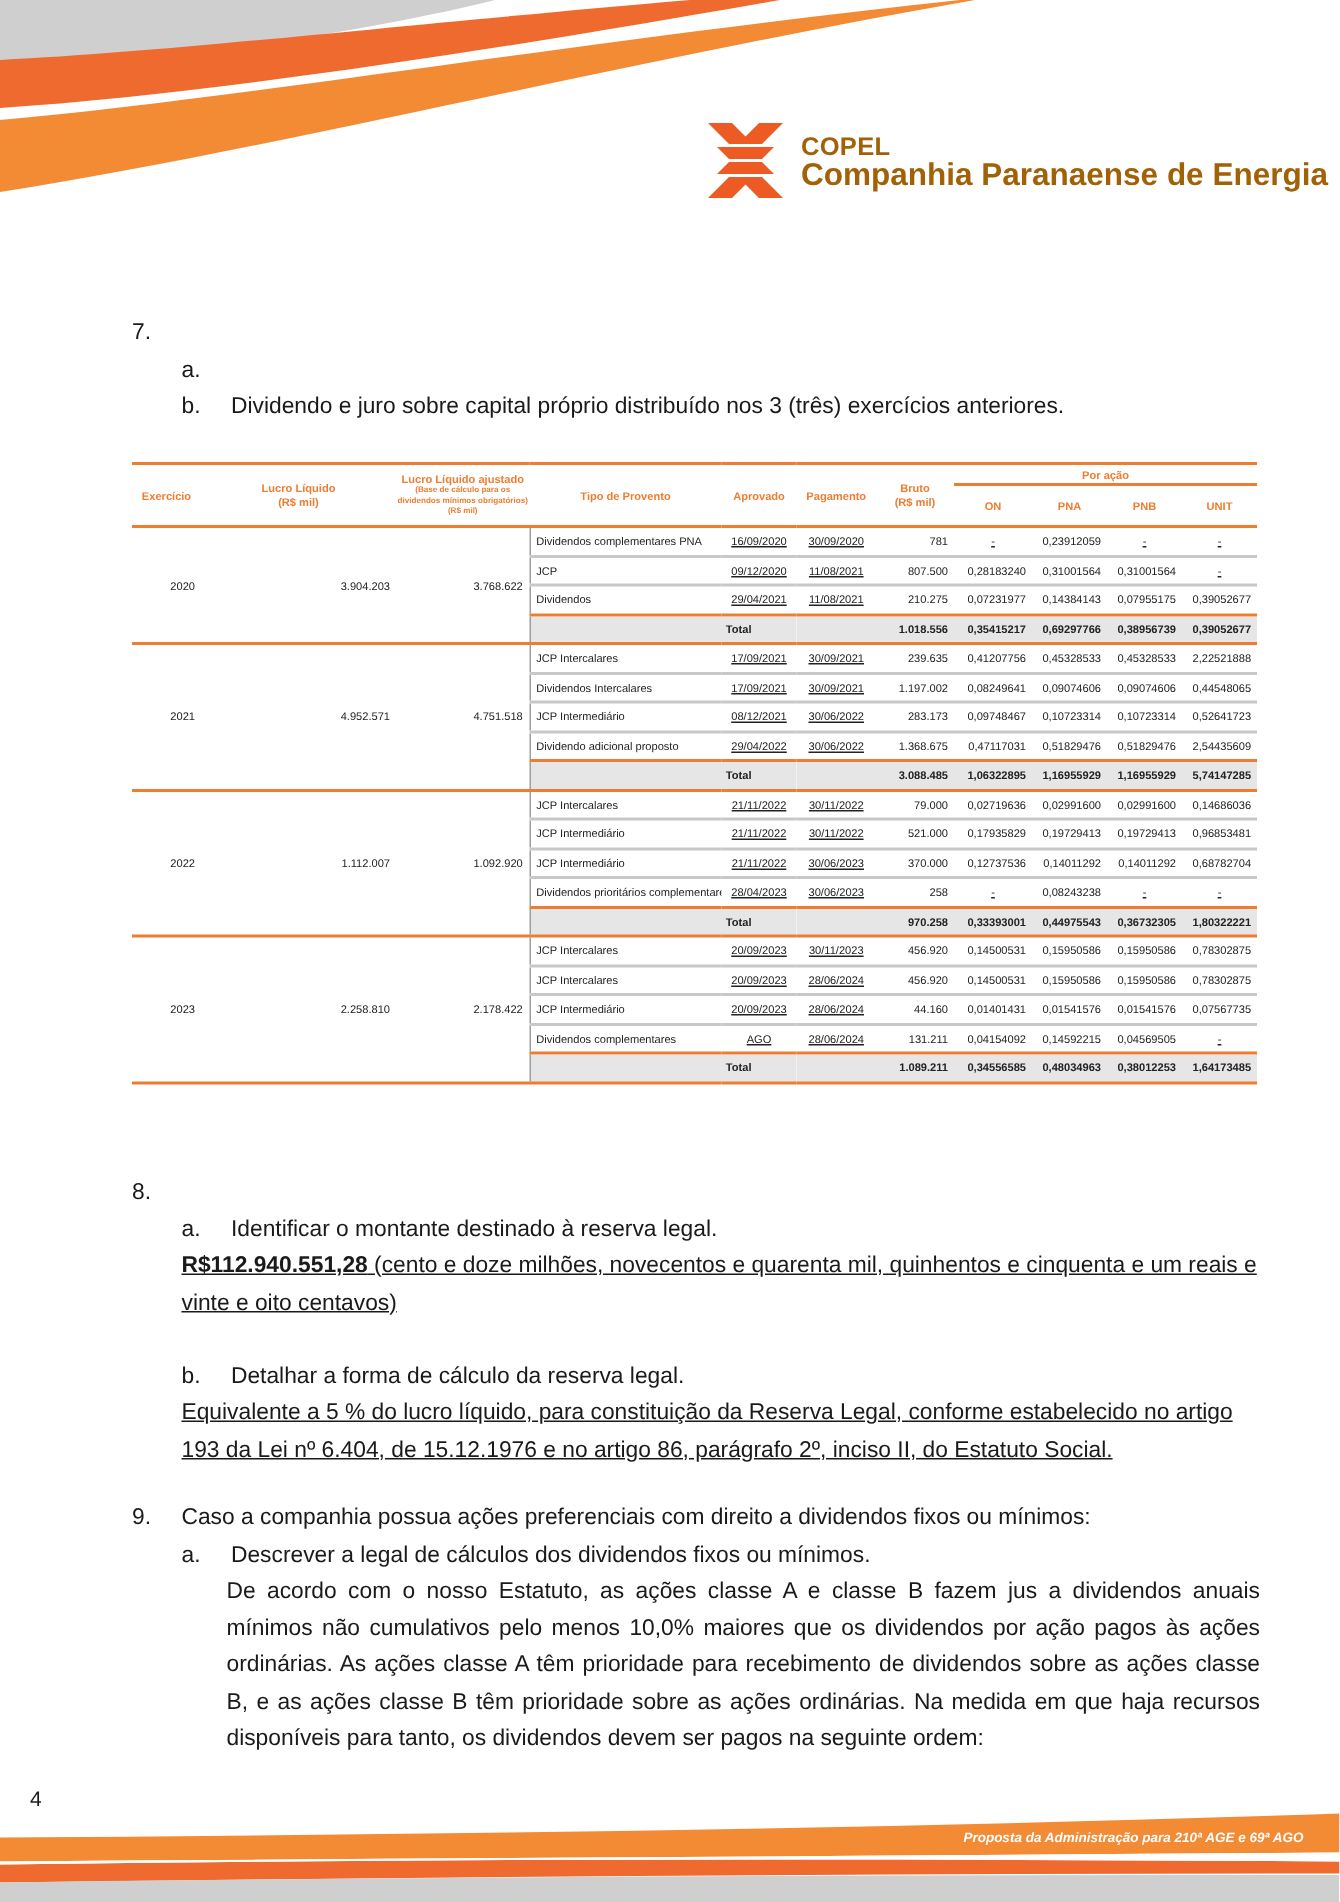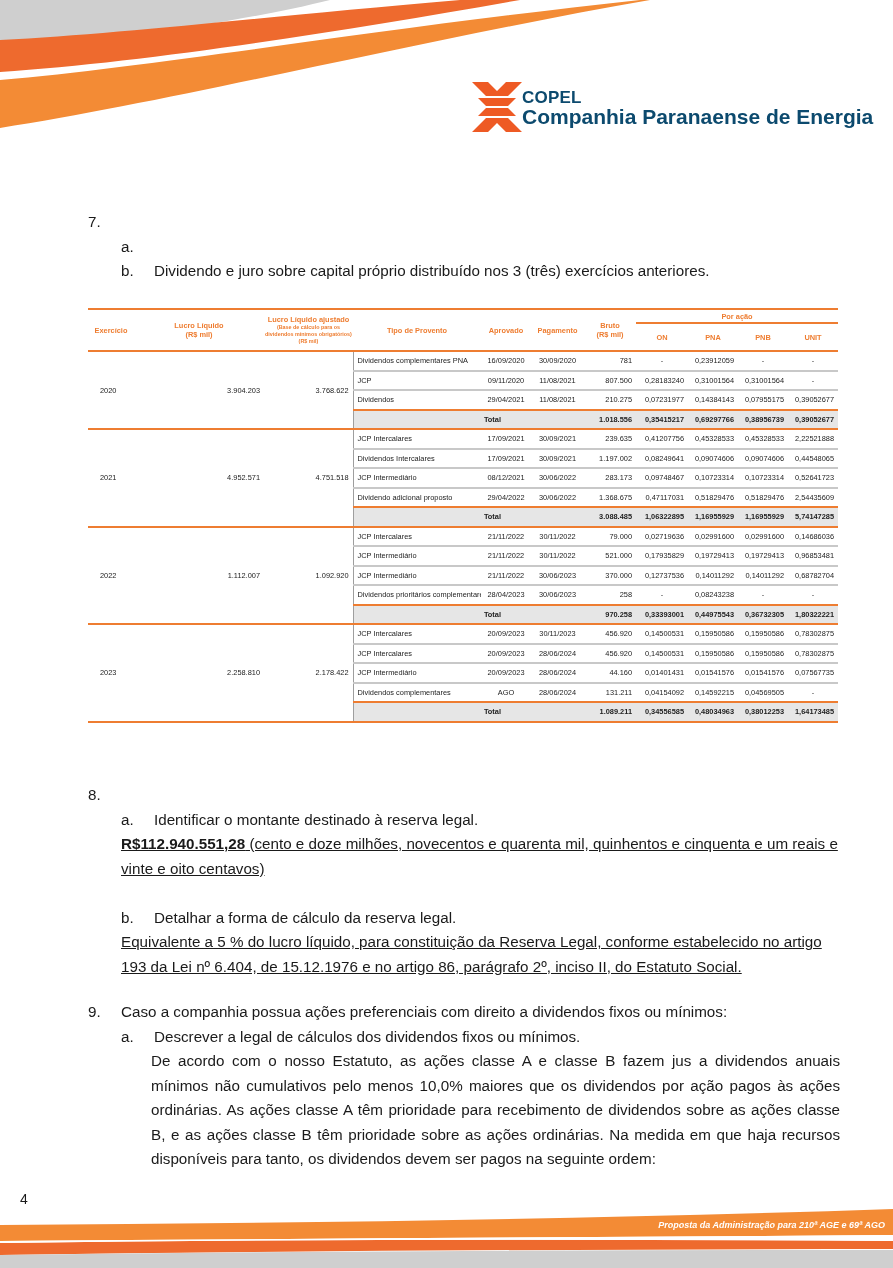--- a/index.html
+++ b/index.html
@@ -4,21 +4,21 @@
   <style>
     * { box-sizing: border-box; margin: 0; padding: 0; }
     html, body { width: 893px; height: 1268px; background: #ffffff; overflow: hidden; }
     body { position: relative; font-family: "Liberation Sans", sans-serif; color: #1a1a1a; }
 
     .header-swoosh { position: absolute; left: 0; top: 0; width: 893px; height: 140px; }
     .footer-swoosh { position: absolute; left: 0; top: 1205px; width: 893px; height: 63px; }
 
     .logo { position: absolute; left: 472px; top: 82px; display: flex; align-items: center; }
     .logo-mark { width: 50px; height: 50px; }
-    .logo-text { margin-left: 0; color: #0c4a6e; font-family: "Liberation Sans", sans-serif; line-height: 19px; }
+    .logo-text { margin-left: 12px; color: #a16207; font-family: "Liberation Sans", sans-serif; line-height: 19px; }
     .logo-text .l1 { font-size: 17px; font-weight: bold; letter-spacing: 0.2px; }
     .logo-text .l2 { font-size: 21px; font-weight: bold; }
 
     .section { position: absolute; left: 88px; width: 752px; font-size: 15.2px; line-height: 24.5px; color: #1a1a1a; }
     .li { display: flex; }
     .num { width: 33px; flex: none; }
     .sub { display: flex; padding-left: 33px; }
     .sub .num { width: 33px; }
     .indent { padding-left: 33px; text-decoration: underline; }
     .indent2 { padding-left: 63px; text-align: justify; }
@@ -27,33 +27,33 @@
     
     .tbl-wrap { position: absolute; left: 88px; top: 308px; width: 750px; }
     table { border-collapse: collapse; width: 750px; font-size: 7.4px; table-layout: fixed; }
     th { color: #ee7d31; font-weight: bold; text-align: center; font-size: 7.4px; line-height: 9px; }
     thead tr.h1 th { height: 14px; }
     thead tr.h2 th { height: 28px; }
     thead .top-rule { border-top: 2.5px solid #ee7d31; }
     thead .bottom-rule { border-bottom: 2.5px solid #ee7d31; }
     .poracao-rule { border-bottom: 2px solid #ee7d31; }
     td { height: 19.5px; padding: 0 4px; vertical-align: middle; color: #222; white-space: nowrap; overflow: hidden; }
-    td.year { text-align: left; padding-left: 12px; }
+    td.year { text-align: right; padding-left: 12px; }
     td.num-c { text-align: right; }
-    td.center { text-align: center; }
+    td.center { text-align: center; text-decoration: underline; }
     td.left { text-align: left; }
     td.bordL { border-left: 1px solid #9e9e9e; }
     tr.item td.r { border-bottom: 2px solid #c8c8c8; }
     tr.item.last td.r { border-bottom: 2px solid #ee7d31; }
     tr.total td.r { background: #e6e6e6; font-weight: bold; }
     tr.total td.r { border-bottom: 2.5px solid #ee7d31; }
     td.grp { border-bottom: 2.5px solid #ee7d31; }
 
     .page-num { position: absolute; left: 20px; top: 1191px; font-size: 14px; color: #1a1a1a; }
-    .footer-text { position: absolute; right: 8px; top: 1220px; font-size: 9px; font-weight: bold; color: #ffffff; font-style: italic; text-align: right; }
+    .footer-text { position: absolute; right: 24px; top: 1220px; font-size: 9px; font-weight: bold; color: #ffffff; font-style: italic; text-align: right; }
   </style>
 </head>
 <body>
 
 <svg class="header-swoosh" viewBox="0 0 893 140" preserveAspectRatio="none">
   <path d="M0,0 L893,0 L893,0 L0,0 Z" fill="#fff"></path>
   <path d="M0,0 L330,0 C250,20 120,40 0,48 Z" fill="#cfcfcf"></path>
   <path d="M0,40 C120,34 250,18 460,0 L520,0 C350,30 150,62 0,72 Z" fill="#ee6a2e"></path>
   <path d="M0,80 C160,66 380,28 640,0 L650,0 C420,40 180,100 0,128 Z" fill="#f38b35"></path>
 </svg>
@@ -137,21 +137,21 @@
           <td class="center r">16/09/2020</td>
           <td class="center r">30/09/2020</td>
           <td class="num-c r">781</td>
           <td class="center r">-</td>
           <td class="num-c r">0,23912059</td>
           <td class="center r">-</td>
           <td class="center r">-</td>
         </tr>
         <tr class="item">
           <td class="left bordL r">JCP</td>
-          <td class="center r">09/11/2020</td>
+          <td class="center r">09/12/2020</td>
           <td class="center r">11/08/2021</td>
           <td class="num-c r">807.500</td>
           <td class="num-c r">0,28183240</td>
           <td class="num-c r">0,31001564</td>
           <td class="num-c r">0,31001564</td>
           <td class="center r">-</td>
         </tr>
         <tr class="item last">
           <td class="left bordL r">Dividendos</td>
           <td class="center r">29/04/2021</td>

